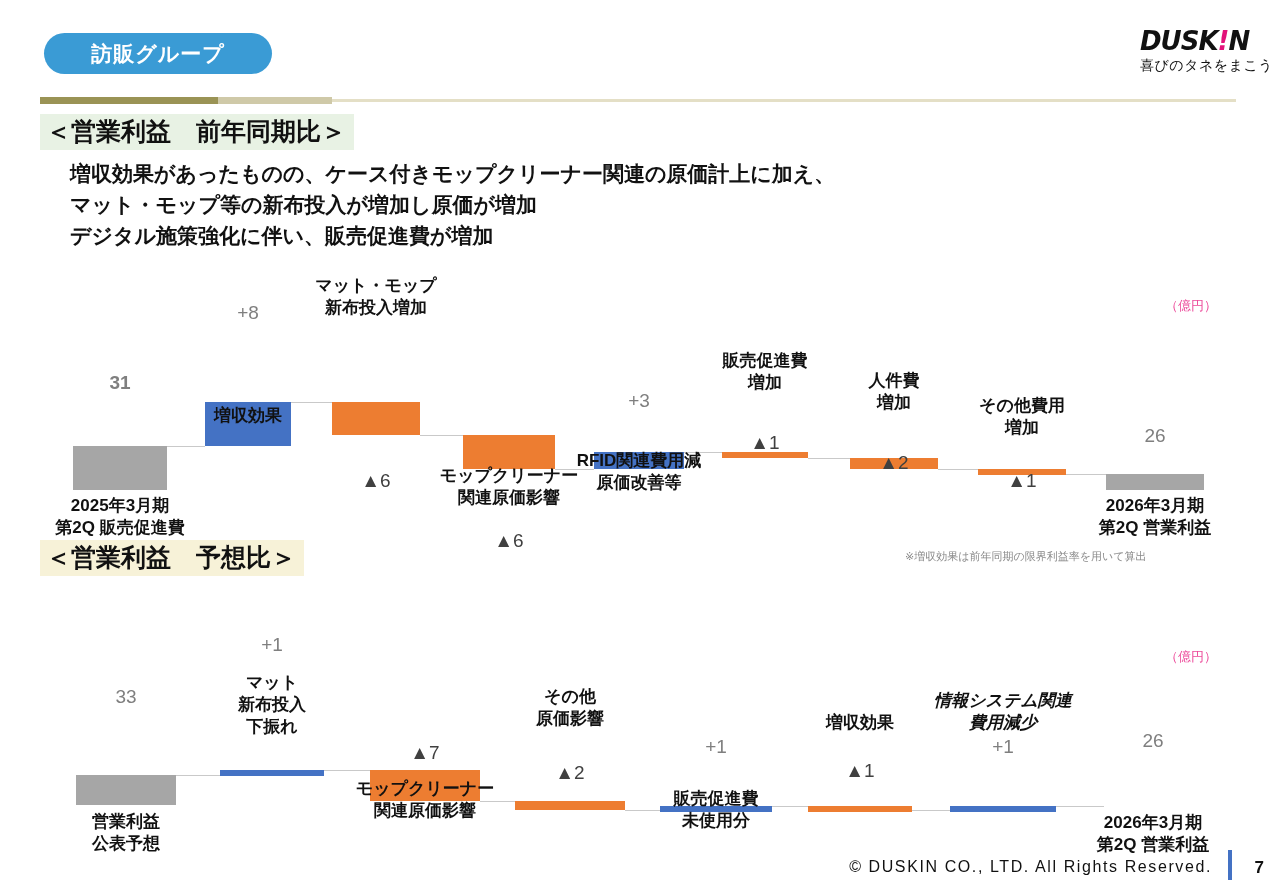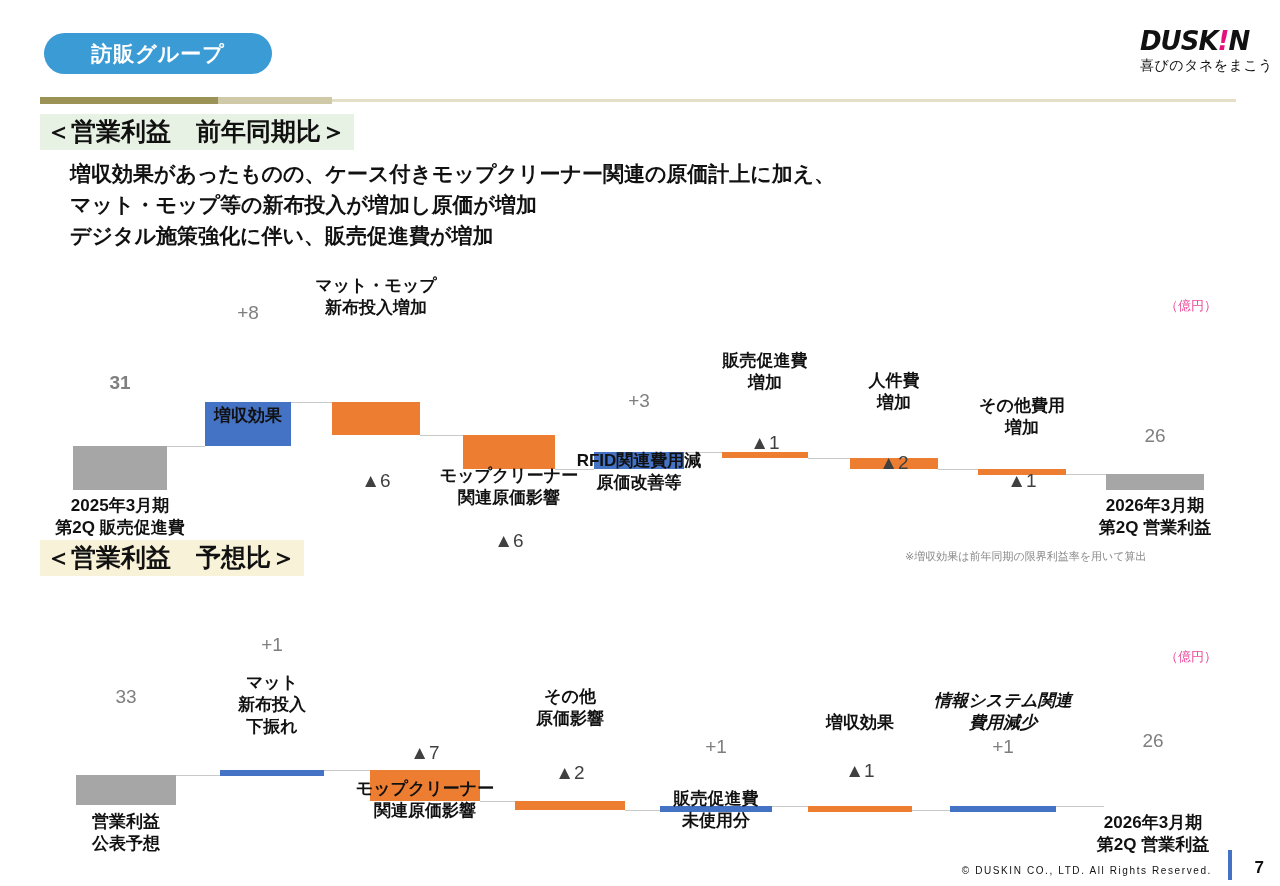--- a/index.html
+++ b/index.html
@@ -74,21 +74,21 @@
     white-space:nowrap;
   }
   .vlabel.dark{color:#404040;}
   .dlabel{
     position:absolute;font-size:17px;font-weight:bold;color:#111;
     text-align:center;line-height:22px;white-space:pre;
   }
 
   
   .foot-copy{
-    position:absolute;right:68px;bottom:10px;font-size:10px;color:#111;
+    position:absolute;right:68px;bottom:10px;font-size:16px;color:#111;
     letter-spacing:1.6px;white-space:nowrap;
   }
   .foot-bar{position:absolute;right:48px;bottom:6px;width:4px;height:30px;background:#4472c4;}
   .foot-page{position:absolute;right:16px;bottom:8px;font-size:17px;font-weight:bold;color:#111;}
 </style>
 </head>
 <body>
 
 <div class="slide">
 

